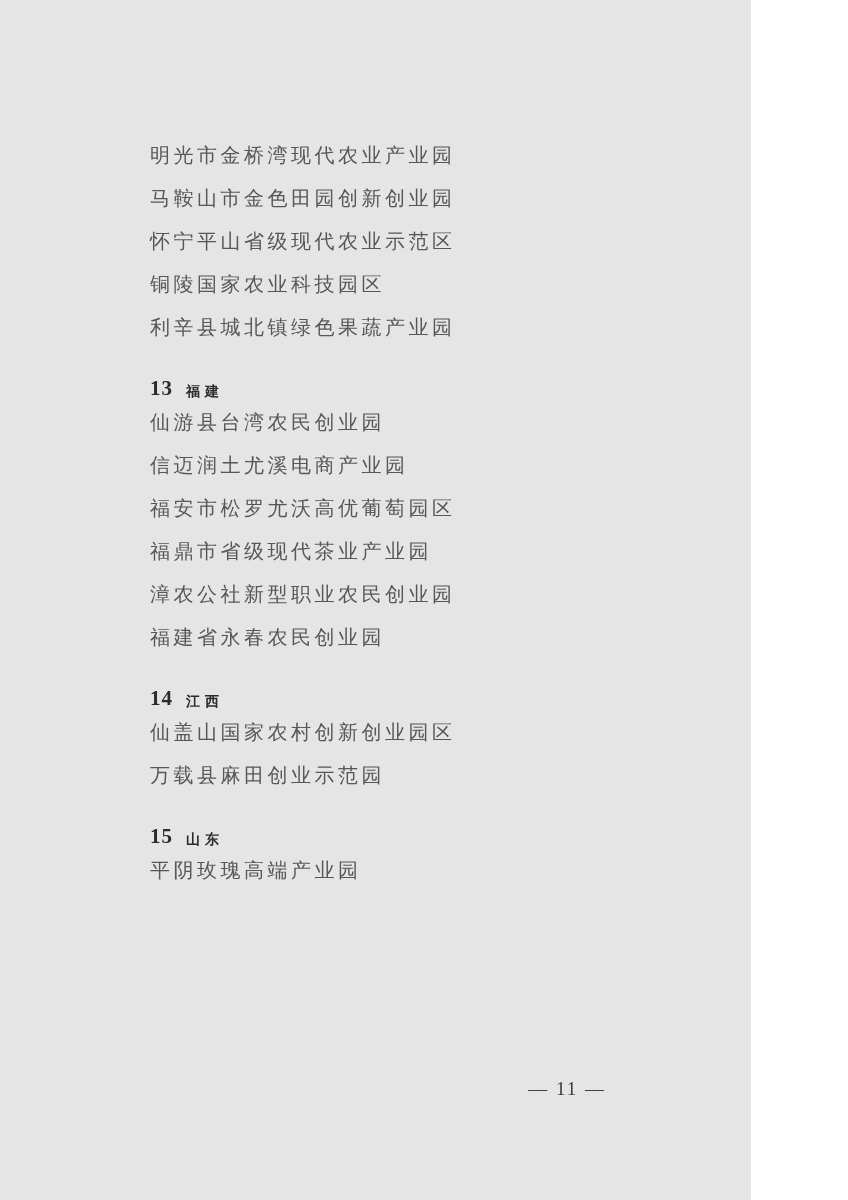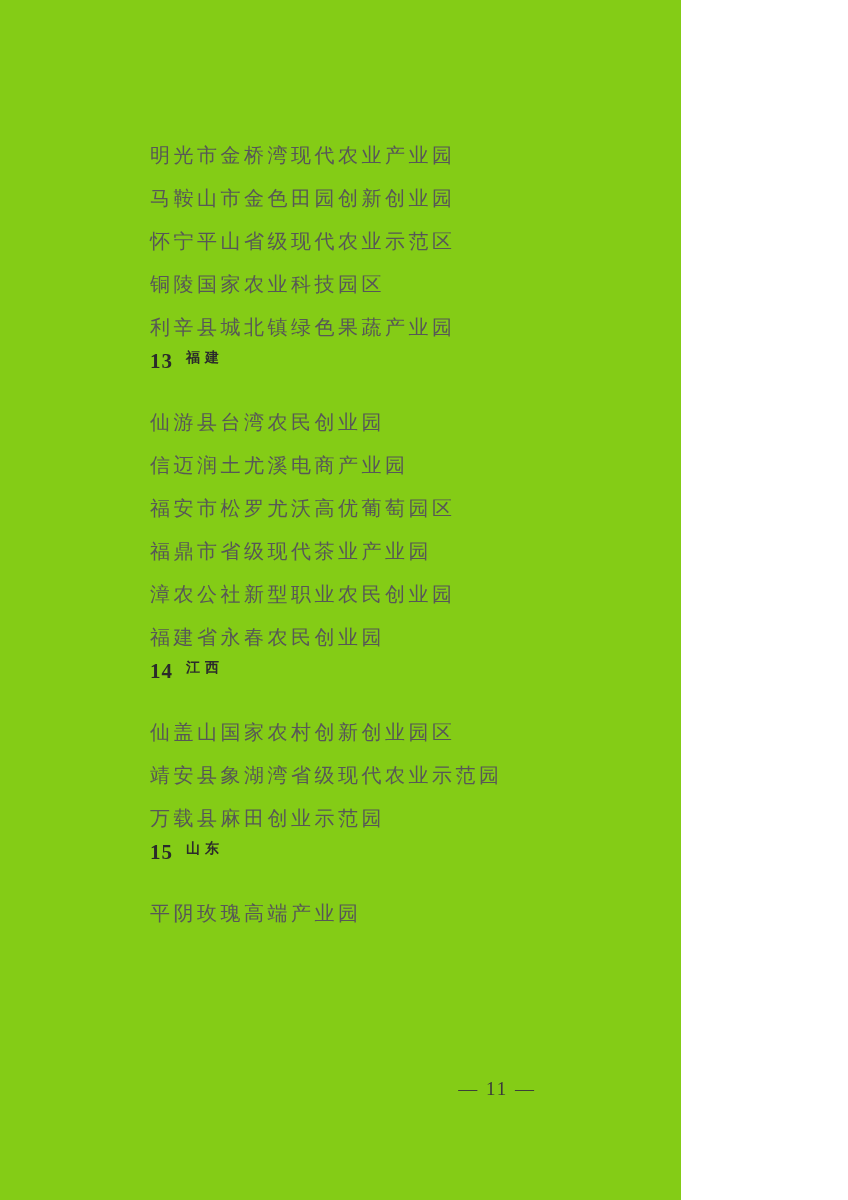--- a/index.html
+++ b/index.html
@@ -3,23 +3,23 @@
 <meta charset="utf-8">
 <style>
   * { margin: 0; padding: 0; box-sizing: border-box; }
   html, body {
     width: 848px;
     background: #ffffff;
     font-family: "Liberation Serif", "DejaVu Serif", serif;
   }
   .page {
     position: relative;
-    width: 681px;
+    width: 751px;
     height: 1200px;
-    background: #84cc16;
+    background: #e5e5e5;
     overflow: hidden;
   }
   .content {
     position: absolute;
     left: 150px;
     top: 134px;
     width: 620px;
   }
   .park-line {
     height: 43px;
@@ -27,21 +27,21 @@
     align-items: center;
     font-size: 20px;
     letter-spacing: 3.5px;
     color: #575757;
     white-space: nowrap;
     font-weight: 400;
   }
   .section-header {
     height: 52px;
     display: flex;
-    align-items: flex-start;
+    align-items: flex-end;
     color: #2b2b2b;
     font-weight: 700;
     white-space: nowrap;
   }
   .section-number {
     font-size: 21px;
     letter-spacing: 1px;
   }
   .section-name {
     font-size: 14px;
@@ -79,21 +79,20 @@
     <div class="park-line">福安市松罗尤沃高优葡萄园区</div>
     <div class="park-line">福鼎市省级现代茶业产业园</div>
     <div class="park-line">漳农公社新型职业农民创业园</div>
     <div class="park-line">福建省永春农民创业园</div>
 
     <div class="section-header">
       <span class="section-number">14</span>
       <span class="section-name">江西</span>
     </div>
     <div class="park-line">仙盖山国家农村创新创业园区</div>
-    <div class="park-line">靖安县象湖湾省级现代农业示范园</div>
     <div class="park-line">万载县麻田创业示范园</div>
 
     <div class="section-header">
       <span class="section-number">15</span>
       <span class="section-name">山东</span>
     </div>
     <div class="park-line">平阴玫瑰高端产业园</div>
 
   </div>
 

